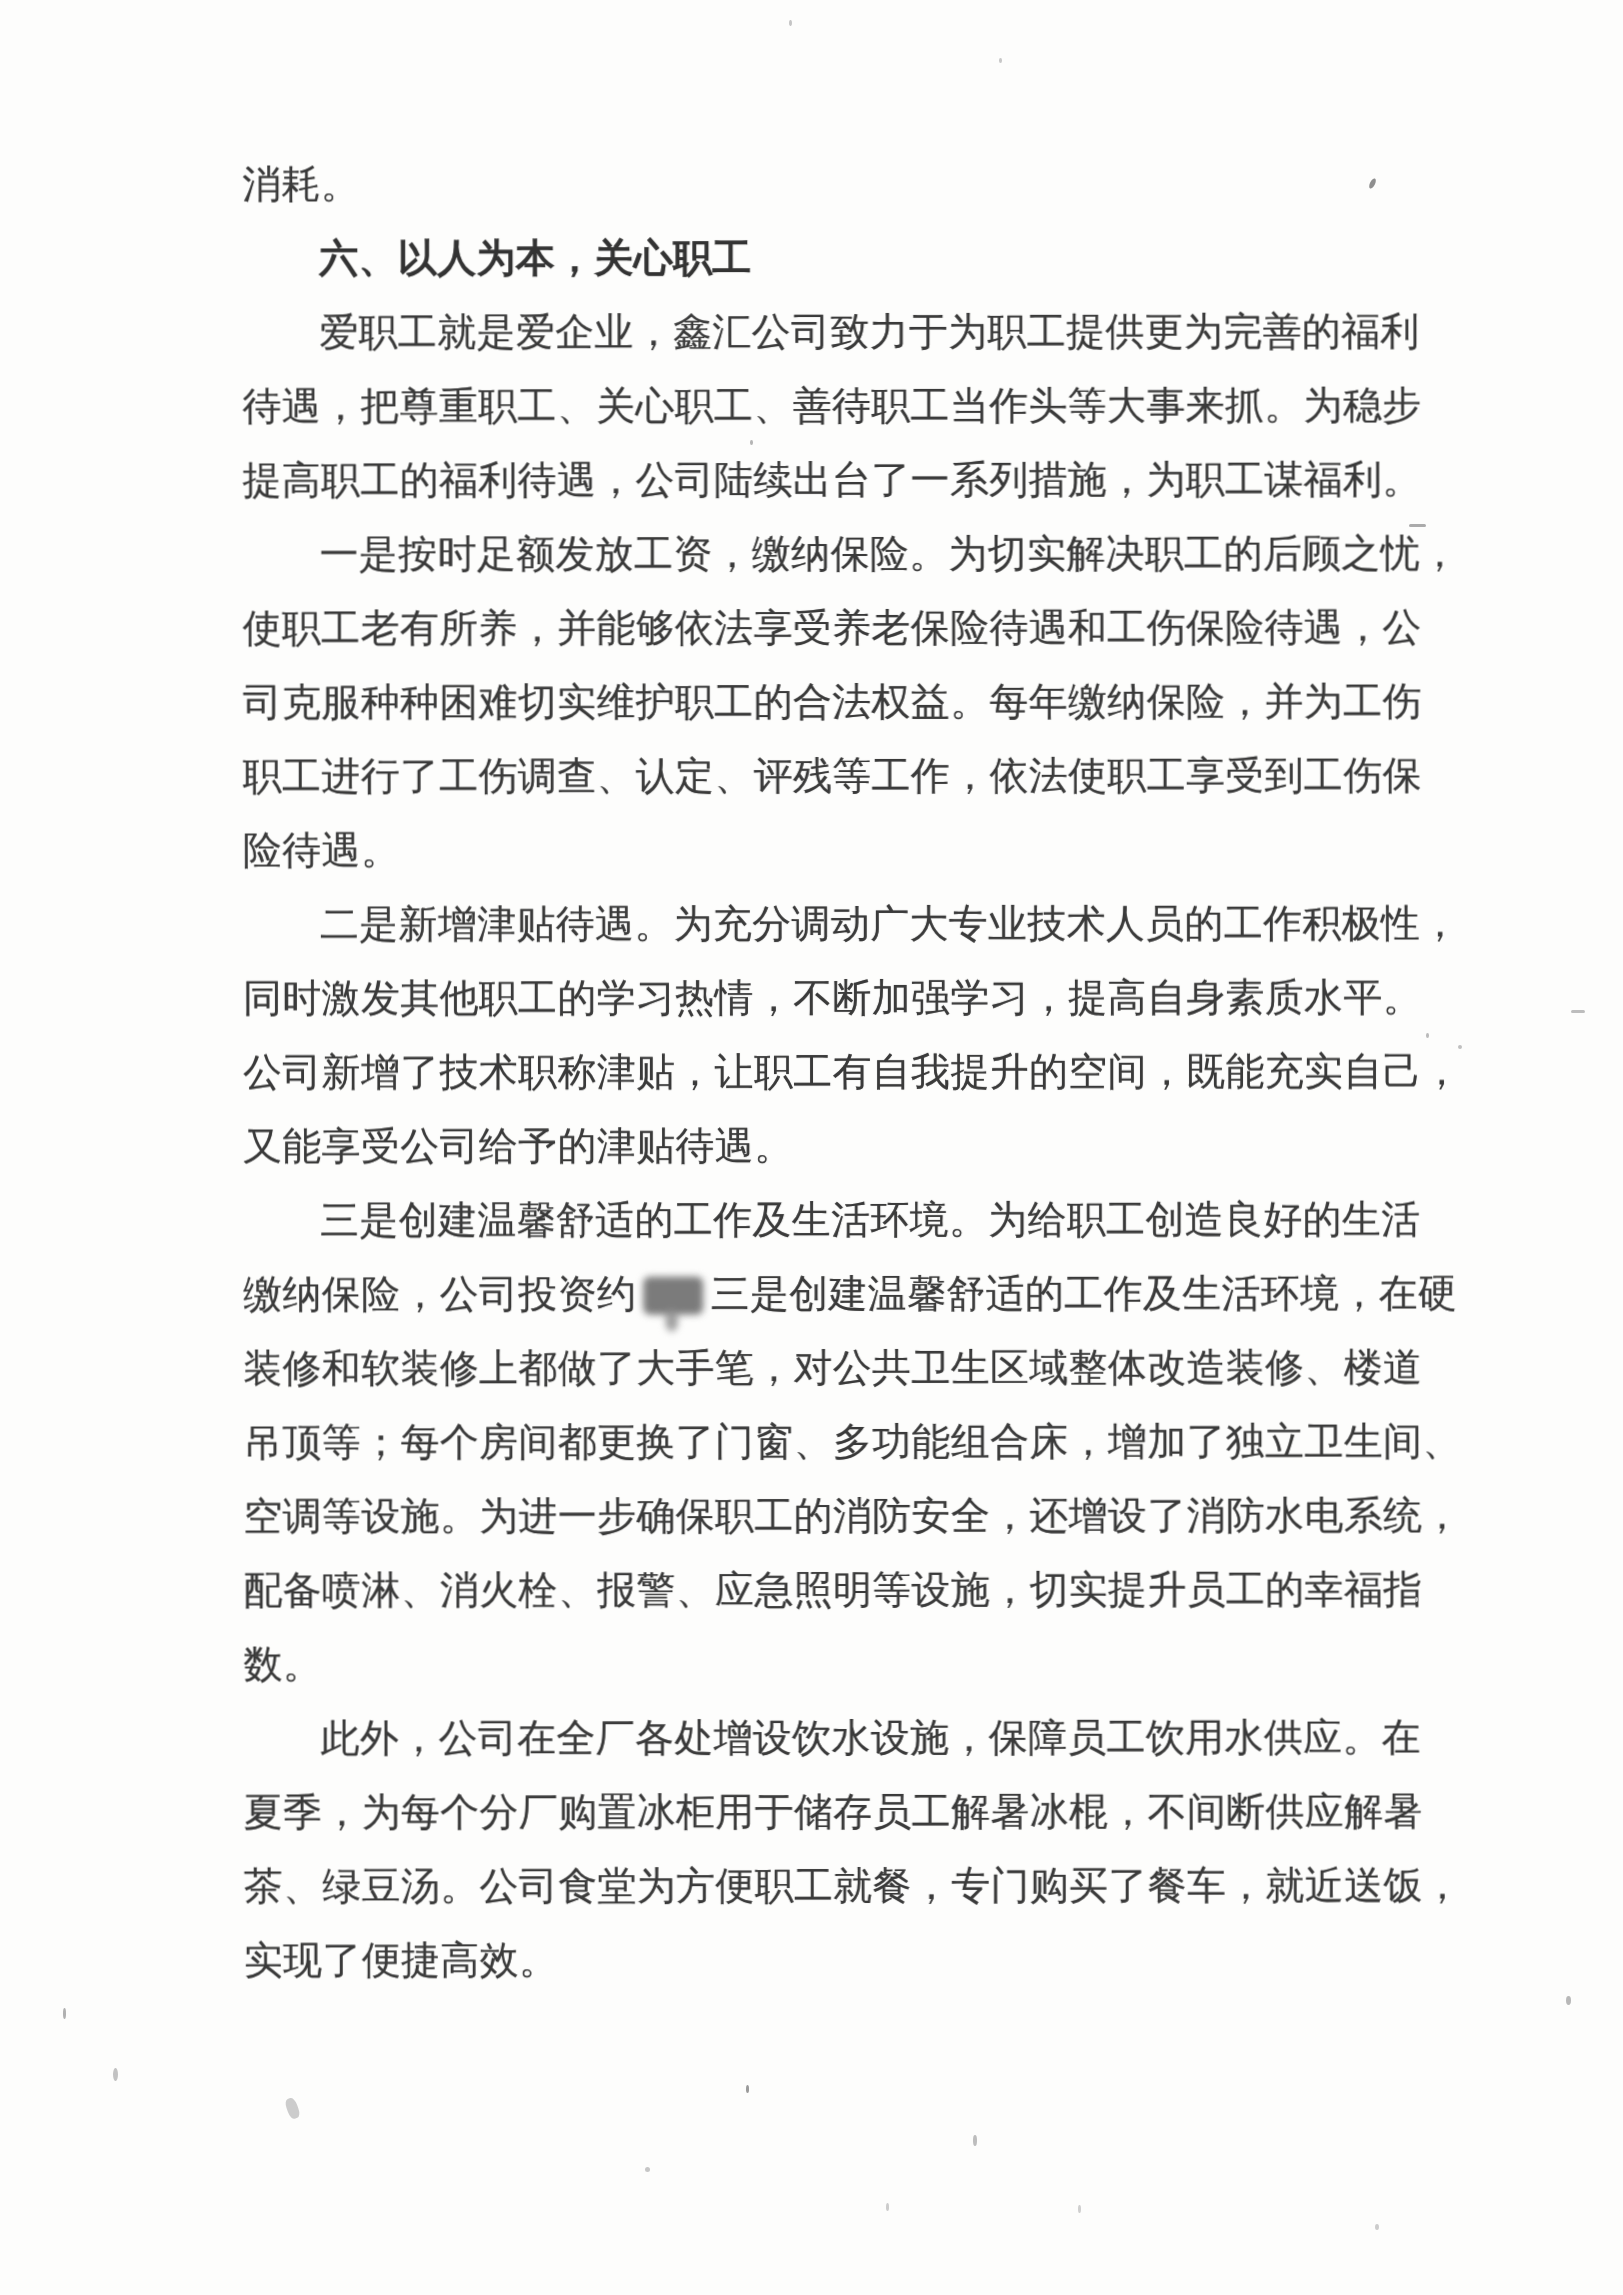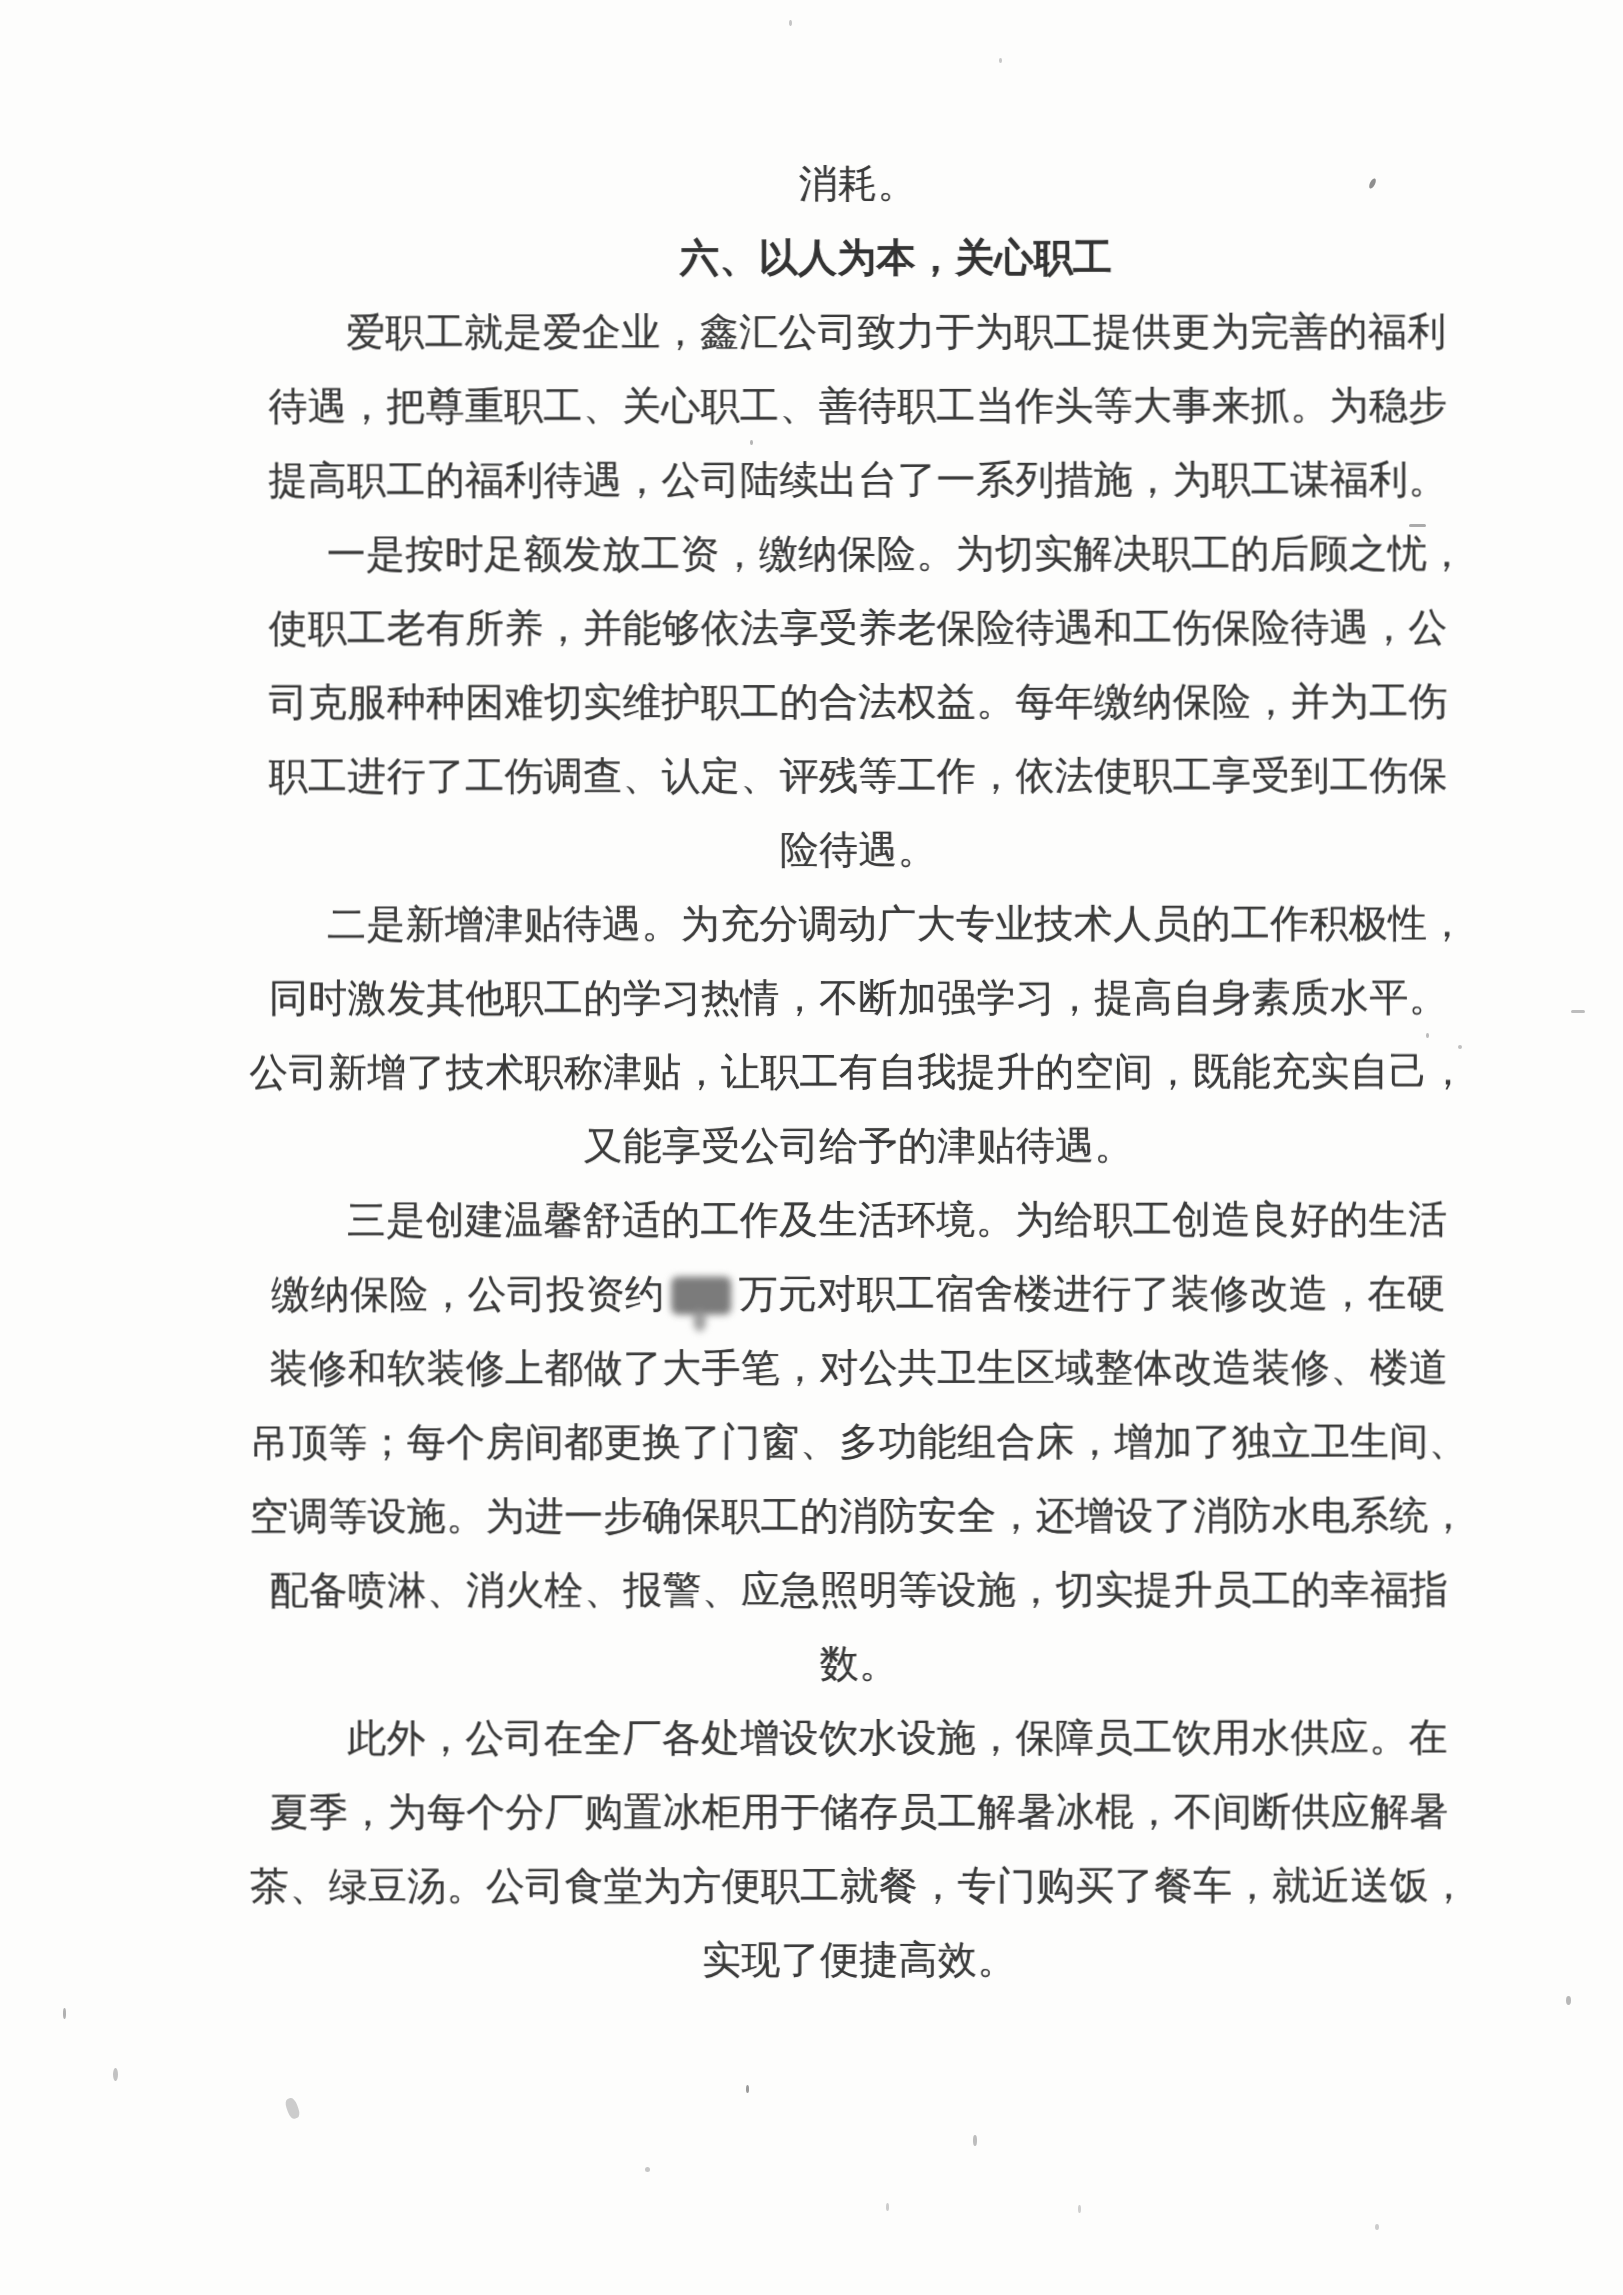--- a/index.html
+++ b/index.html
@@ -7,21 +7,20 @@
     padding: 0;
     background: #e8e8e8;
   }
   .page {
     position: relative;
     width: 1623px;
     height: 2295px;
     background: #fdfdfc;
     overflow: hidden;
     font-family: "Liberation Serif", serif;
-    text-align: center;
   }
   .text-block {
     position: absolute;
     left: 243px;
     top: 147px;
     width: 1231px;
     color: #3a3a3a;
     filter: blur(0.3px);
     transform: rotate(-0.05deg);
   }
@@ -82,21 +81,21 @@
     <div class="line ind2">一是按时足额发放工资，缴纳保险。为切实解决职工的后顾之忧，</div>
     <div class="line">使职工老有所养，并能够依法享受养老保险待遇和工伤保险待遇，公</div>
     <div class="line">司克服种种困难切实维护职工的合法权益。每年缴纳保险，并为工伤</div>
     <div class="line">职工进行了工伤调查、认定、评残等工作，依法使职工享受到工伤保</div>
     <div class="line">险待遇。</div>
     <div class="line ind2">二是新增津贴待遇。为充分调动广大专业技术人员的工作积极性，</div>
     <div class="line">同时激发其他职工的学习热情，不断加强学习，提高自身素质水平。</div>
     <div class="line">公司新增了技术职称津贴，让职工有自我提升的空间，既能充实自己，</div>
     <div class="line">又能享受公司给予的津贴待遇。</div>
     <div class="line ind2">三是创建温馨舒适的工作及生活环境。为给职工创造良好的生活</div>
-    <div class="line"><span>缴纳保险，公司投资约</span><span class="redaction"></span><span>万元对职工宿舍楼进行了装修改造，在硬</span></div>
+    <div class="line"><span>缴纳保险，公司投资约</span><span class="redaction"></span><span>三是创建温馨舒适的工作及生活环境，在硬</span></div>
     <div class="line">装修和软装修上都做了大手笔，对公共卫生区域整体改造装修、楼道</div>
     <div class="line">吊顶等；每个房间都更换了门窗、多功能组合床，增加了独立卫生间、</div>
     <div class="line">空调等设施。为进一步确保职工的消防安全，还增设了消防水电系统，</div>
     <div class="line">配备喷淋、消火栓、报警、应急照明等设施，切实提升员工的幸福指</div>
     <div class="line">数。</div>
     <div class="line ind2">此外，公司在全厂各处增设饮水设施，保障员工饮用水供应。在</div>
     <div class="line">夏季，为每个分厂购置冰柜用于储存员工解暑冰棍，不间断供应解暑</div>
     <div class="line">茶、绿豆汤。公司食堂为方便职工就餐，专门购买了餐车，就近送饭，</div>
     <div class="line">实现了便捷高效。</div>
   </div>

